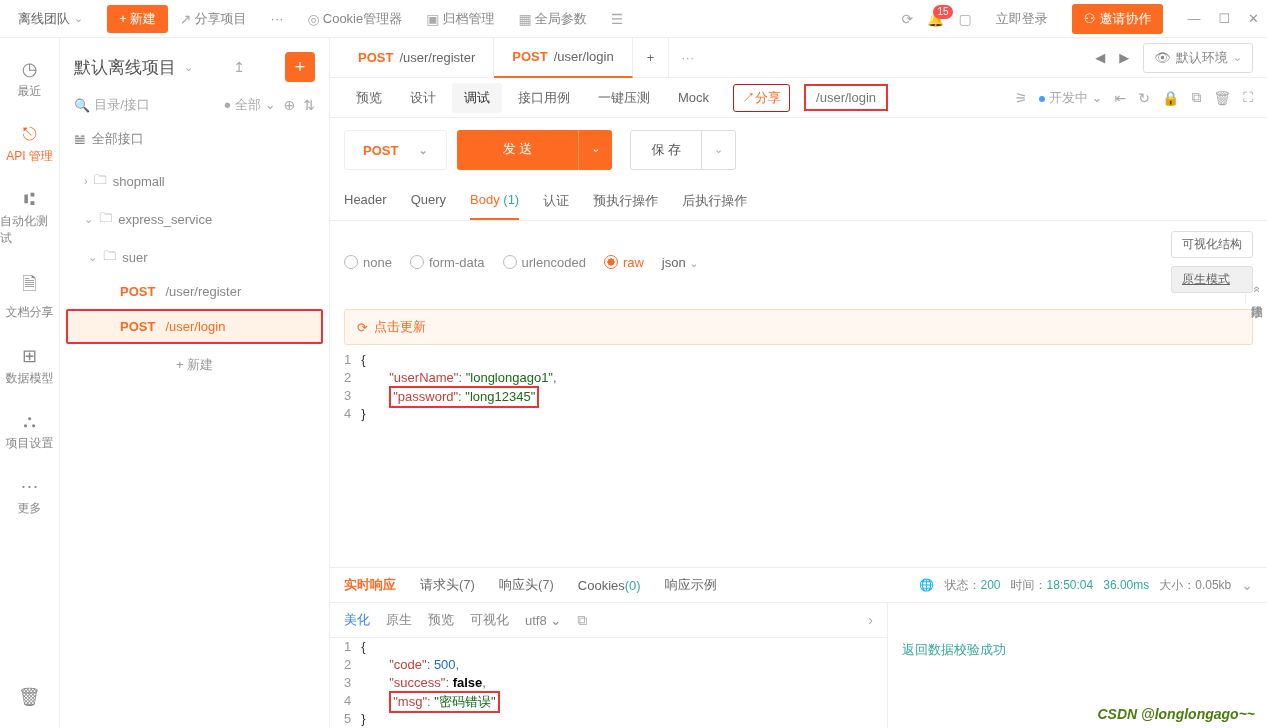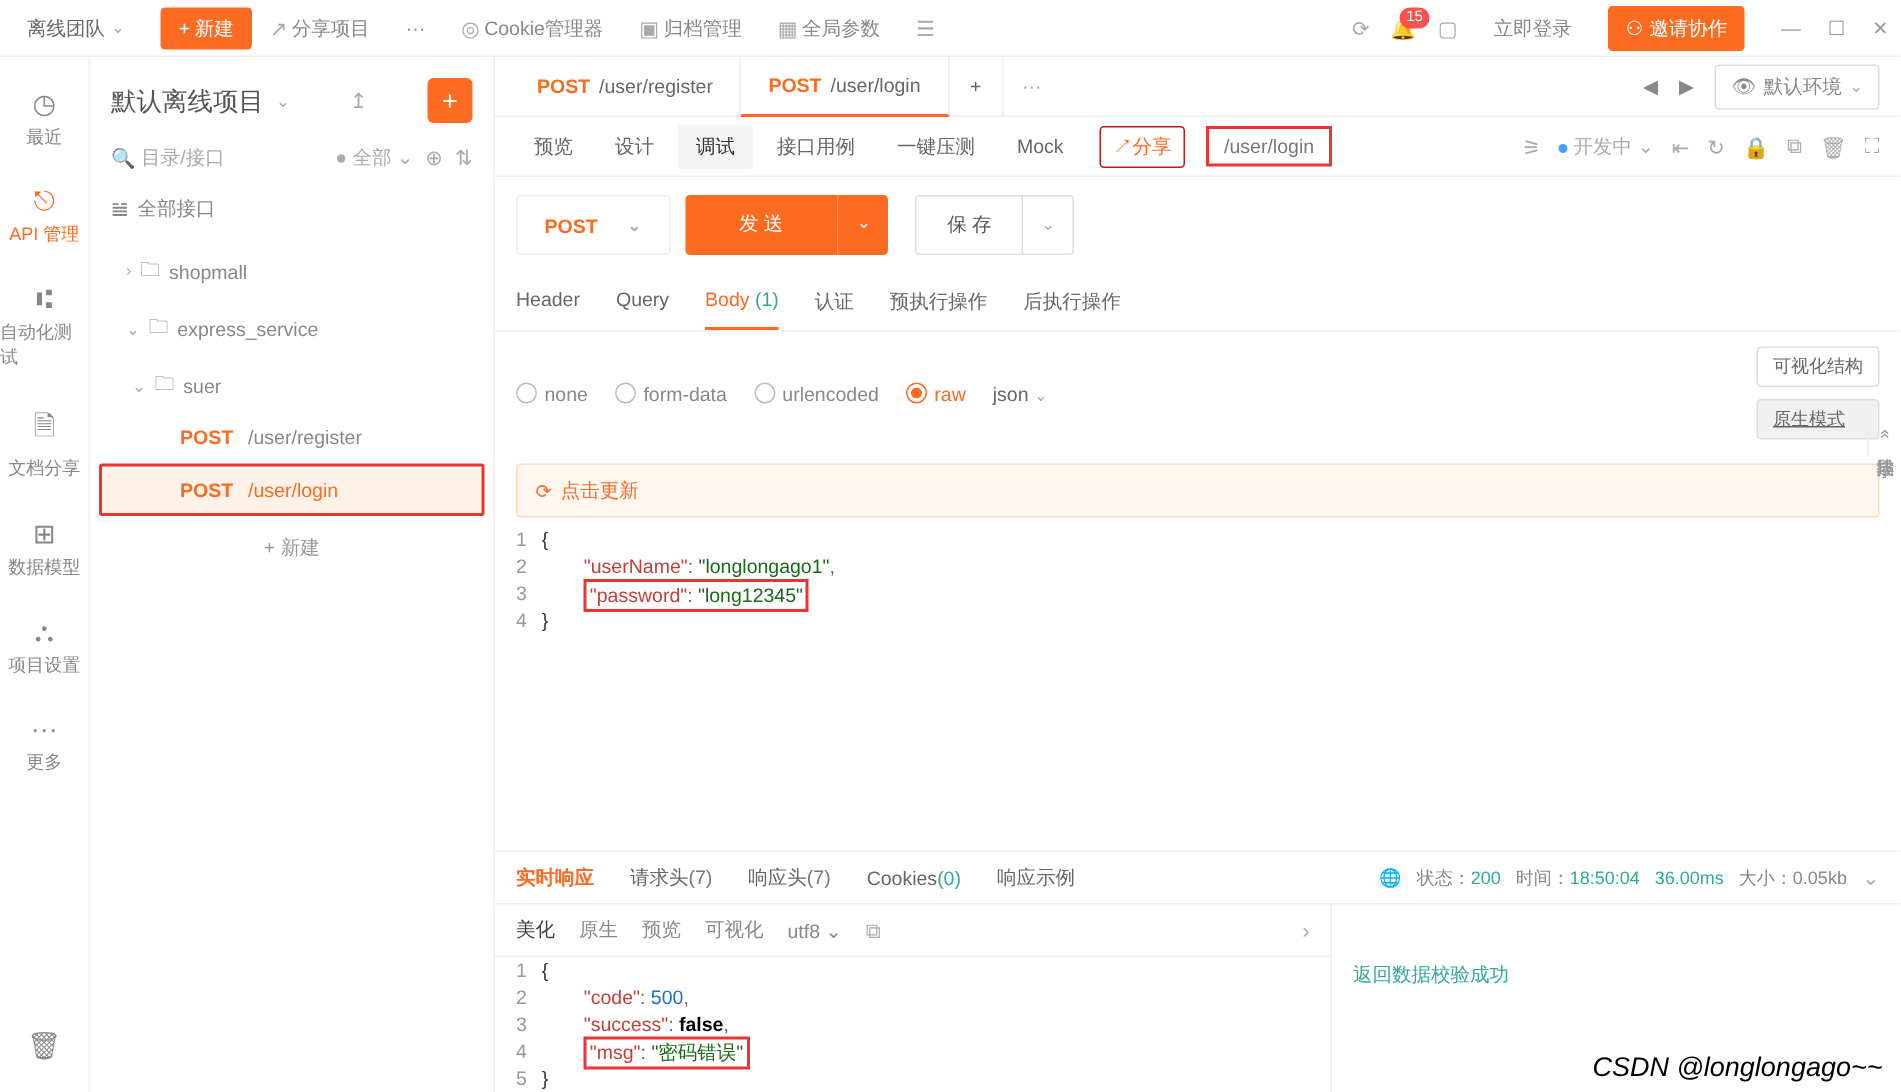--- a/index.html
+++ b/index.html
@@ -61,21 +61,21 @@
     .share-tag { color: #fd6a21; border: 1px solid #b91c1c; border-radius: 3px; padding: 4px 8px; margin-left: 8px; }
     .url-pill { border: 2px solid #e33; padding: 4px 10px; margin-left: 10px; color: #777; }
     .subtabs-right { margin-left: auto; display: flex; align-items: center; gap: 12px; color: #aaa; }
     .dev-dot { width: 6px; height: 6px; background: #4a9eff; border-radius: 50%; display: inline-block; }
     
     
     .url-bar { padding: 12px 14px; display: flex; gap: 10px; }
     .method-sel { border: 1px solid #eee; border-radius: 3px; padding: 10px 18px; color: #fd6a21; font-weight: 600; display: flex; align-items: center; gap: 20px; }
     .url-input { flex: 1; border: 1px solid #eee; border-radius: 3px; padding: 8px 10px; color: #555; }
     .url-input .hl { border: 2px solid #e33; padding: 2px 4px; margin: -2px -4px; }
-    .btn-send { background: #fd6a21; color: #fff; padding: 10px 36px; border-radius: 3px 0 0 3px; }
+    .btn-send { background: #fd6a21; color: #fff; padding: 10px 46px; border-radius: 3px 0 0 3px; }
     .btn-send-drop { background: #fd6a21; color: #fff; padding: 10px 12px; border-left: 1px solid rgba(255,255,255,.3); border-radius: 0 3px 3px 0; }
     .btn-save { border: 1px solid #ddd; padding: 10px 20px; border-radius: 3px 0 0 3px; margin-left: 8px; color: #555; }
     .btn-save-drop { border: 1px solid #ddd; border-left: none; padding: 10px 12px; border-radius: 0 3px 3px 0; }
     
     
     .req-tabs { padding: 0 14px; display: flex; gap: 24px; border-bottom: 1px solid #eee; font-size: 13px; }
     .req-tab { padding: 10px 0; color: #666; }
     .req-tab.active { color: #fd6a21; border-bottom: 2px solid #fd6a21; }
     .req-tab .cnt { color: #3a9; }
     
@@ -106,29 +106,29 @@
     
     .resp { border-top: 1px solid #eee; margin-top: auto; }
     .resp-tabs { padding: 8px 14px; display: flex; gap: 24px; border-bottom: 1px solid #eee; font-size: 13px; align-items: center; }
     .resp-tab { color: #666; }
     .resp-tab.active { color: #fd6a21; font-weight: 600; }
     .resp-tab .cnt { color: #777; }
     .resp-tab .cnt.g { color: #3a9; }
     .resp-status { margin-left: auto; display: flex; gap: 10px; font-size: 12px; color: #888; align-items: center; }
     .resp-status .g { color: #3a9; }
     .resp-toolbar { padding: 8px 14px; display: flex; gap: 16px; border-bottom: 1px solid #eee; font-size: 13px; color: #888; align-items: center; }
-    .resp-toolbar .active { color: #404040; }
+    .resp-toolbar .active { color: #3b82f6; }
     .resp-body { display: flex; }
     .resp-left { flex: 1; }
     .resp-right { width: 380px; border-left: 1px solid #eee; padding: 10px 14px; font-size: 13px; }
     .toggle { width: 26px; height: 14px; background: #fd6a21; border-radius: 7px; position: relative; display: inline-block; }
     .toggle::after { content: ""; width: 12px; height: 12px; background: #fff; border-radius: 6px; position: absolute; right: 1px; top: 1px; }
     .valid-drop { border: 1px solid #ddd; padding: 5px 10px; border-radius: 3px; float: right; }
     .valid-msg { color: #3a9; margin-top: 28px; }
-    .watermark { position: absolute; right: 12px; bottom: 6px; color: #000000; font-size: 18px; font-style: italic; }
+    .watermark { position: absolute; right: 12px; bottom: 6px; color: #4d7c0f; font-size: 14px; font-style: italic; font-weight: bold; }
     .chev { font-size: 11px; color: #aaa; }
     .ico { color: #aaa; font-size: 14px; }
   </style>
 </head>
 <body>
 
 <div class="top-bar">
   <div class="team-name">
     <span>离线团队</span>
     <span class="chev">⌄</span>

